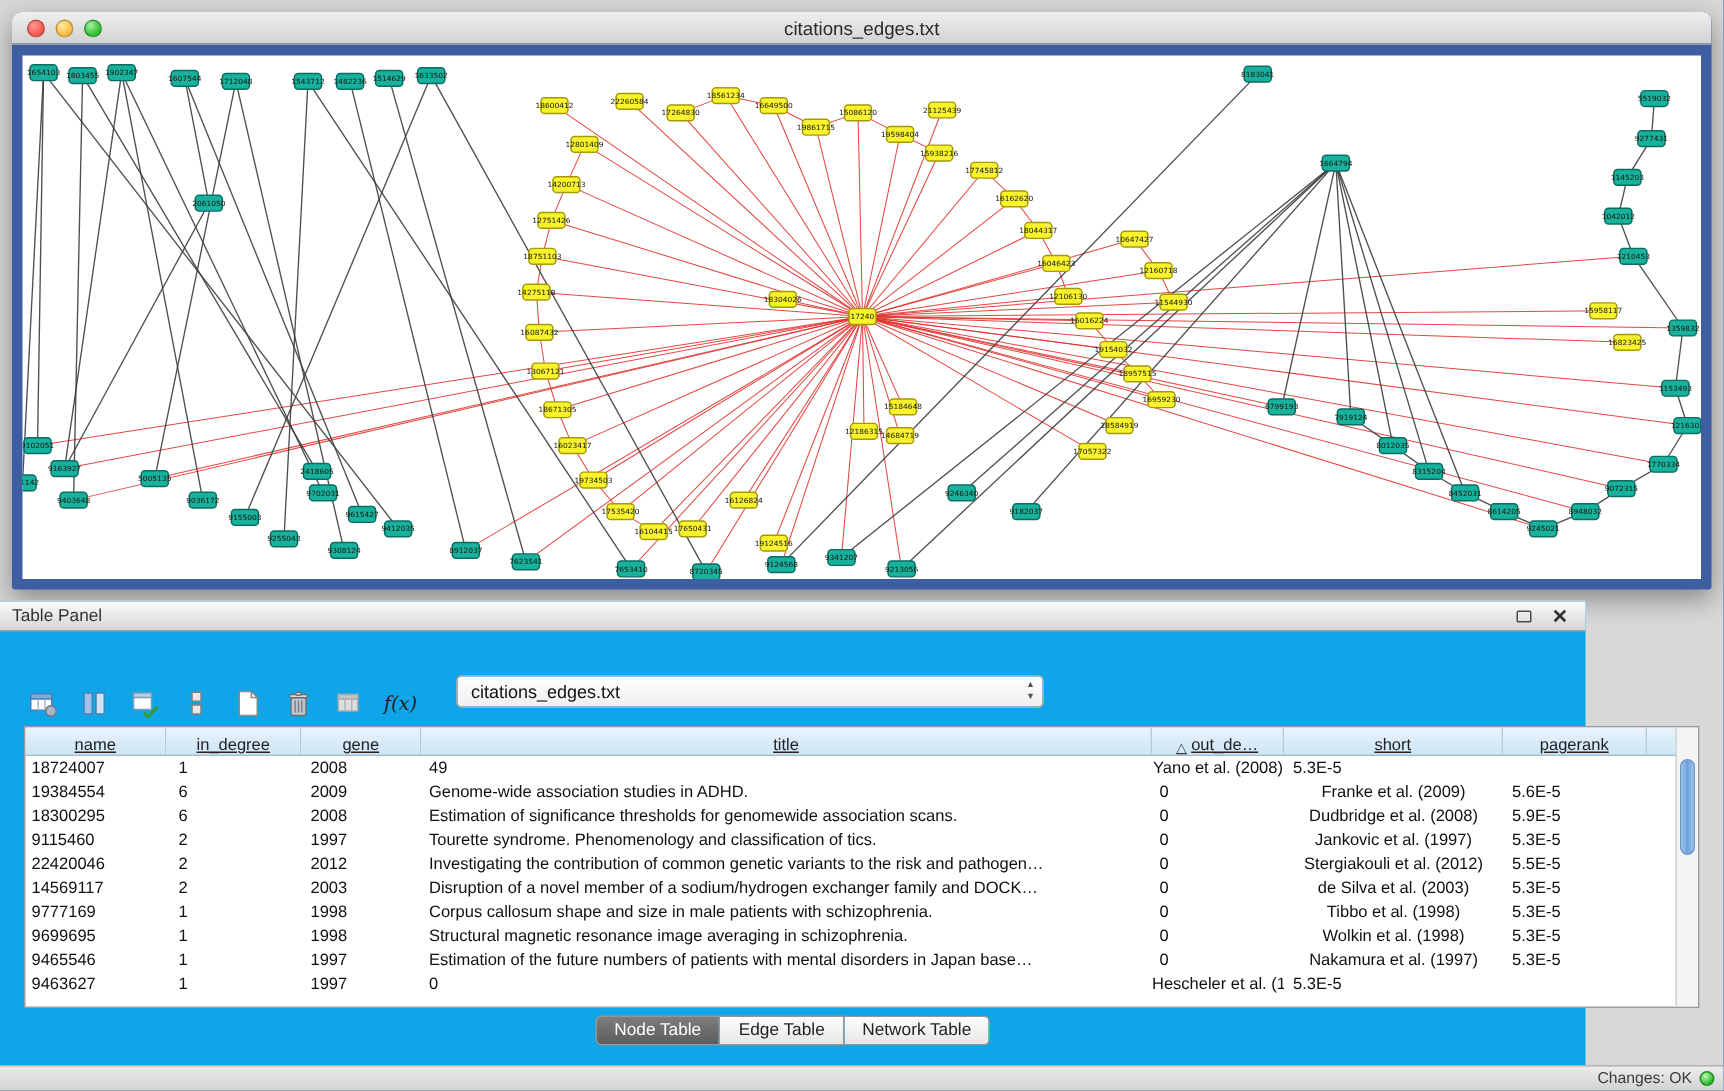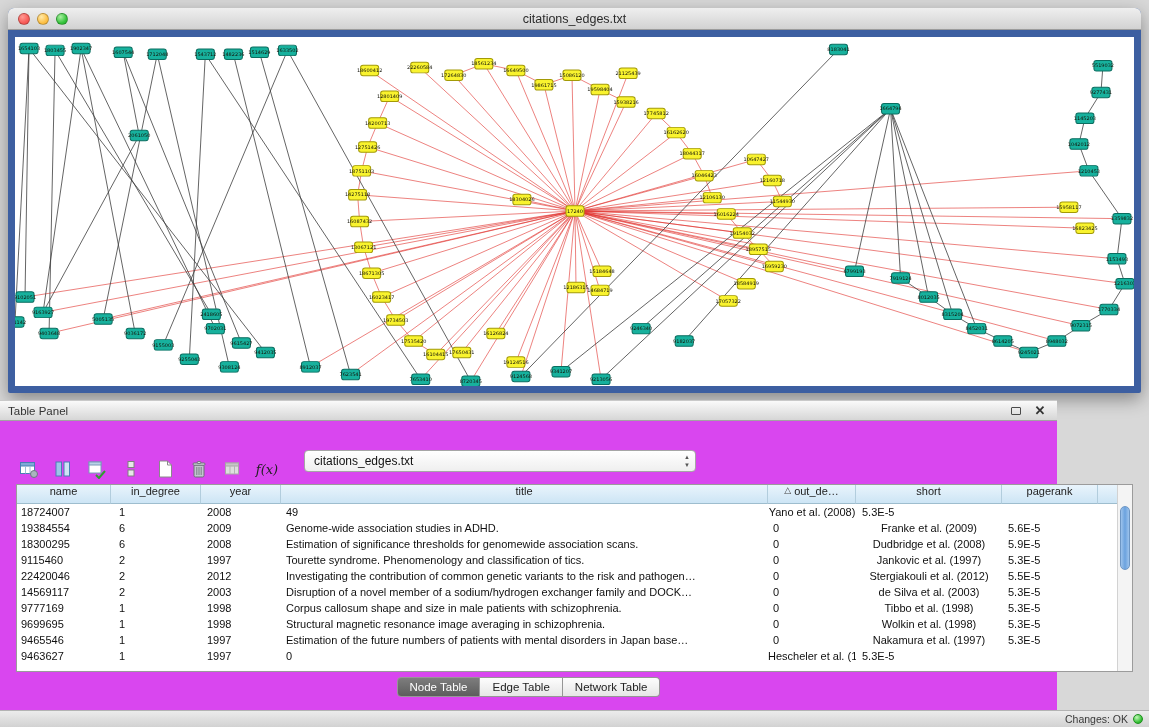--- a/index.html
+++ b/index.html
@@ -22,21 +22,21 @@
   .graph-frame { position:absolute; left:0; top:22px; right:0; bottom:0; padding:7px; }
   .canvas { width:100%; height:100%; background:#ffffff; }
   svg.net { width:100%; height:100%; display:block; }
   .edge-r { stroke:#e02f2a; stroke-width:0.7; opacity:.88; }
   .edge-k { stroke:#3c3c3c; stroke-width:0.9; opacity:.9; }
   .node-y { fill:#f9f32e; stroke:#a39a06; stroke-width:1; }
   .node-t { fill:#17b19d; stroke:#0a6e60; stroke-width:1; }
   .node-label { font:5px "DejaVu Sans", sans-serif; text-anchor:middle; fill:#14140a; }
 
   
-  .table-panel { position:absolute; left:0; top:400px; width:1057px; height:310px; background:#d946ef; }
+  .table-panel { position:absolute; left:0; top:400px; width:1057px; height:310px; background:#0ea5e9; }
   .panel-header { height:21px; background:linear-gradient(#fafafa,#d6d6d6);
                   border-top:1px solid #c9c9c9; border-bottom:1px solid #a3a3a3;
                   display:flex; align-items:center; padding:0 8px; }
   .panel-title { font-size:11.5px; color:#333; }
   .panel-header .spacer { flex:1; }
   .ph-icon { width:18px; height:15px; display:flex; align-items:center; justify-content:center;
              color:#444; font-size:12px; margin-left:6px; cursor:default; }
   .float-glyph { width:10px; height:8px; border:1.5px solid #4a4a4a; border-radius:1px; }
   .close-glyph { font-weight:bold; font-size:13px; line-height:13px; color:#333; }
 
@@ -48,22 +48,22 @@
            padding-left:9px; font-size:12px; color:#111; position:relative; }
   .combo .arrows { position:absolute; right:5px; top:2px; display:flex; flex-direction:column;
                    font-size:6px; line-height:8px; color:#555; }
 
   .table-wrap { position:absolute; left:16px; top:84px; width:1117px; height:188px;
                 background:#fff; border:1px solid #9b9b9b; overflow:hidden; }
   .thead, .trow { display:grid; grid-template-columns:94px 90px 80px 487px 88px 146px 96px 1fr; }
   .thead { height:19px; }
   .th { background:linear-gradient(#e9f4fc,#cde5f5); border-right:1px solid #b2cddd;
         border-bottom:1px solid #9ebdce; font-size:11px; color:#222;
-        display:flex; align-items:flex-start; justify-content:center; gap:3px;
-        white-space:nowrap; overflow:hidden; }
+        display:flex; align-items:flex-end; justify-content:center; gap:3px;
+        white-space:nowrap; overflow:hidden;text-decoration:underline; }
   .sort-tri { font-size:9px; color:#444; }
   .trow { height:16px; }
   .tcell { font-size:11px; color:#101010; line-height:16px; white-space:nowrap; overflow:hidden; }
   .tcell.c0 { padding-left:4px; }
   .tcell.c1 { padding-left:8px; }
   .tcell.c2 { padding-left:6px; }
   .tcell.c3 { padding-left:5px; }
   .tcell.c4 { padding-left:5px; }
   .tcell.c5 { text-align:center; }
   .tcell.c6 { padding-left:6px; }
@@ -525,21 +525,21 @@
 
   <div class="table-wrap">
     <div class="thead">
       <div class="th">
           <span>name</span>
         </div>
       <div class="th">
           <span>in_degree</span>
         </div>
       <div class="th">
-          <span>year</span>
+          <span>gene</span>
         </div>
       <div class="th">
           <span>title</span>
         </div>
       <div class="th">
         <span class="sort-tri">△</span>
         <span>out_de…</span>
       </div>
       <div class="th">
           <span>short</span>

